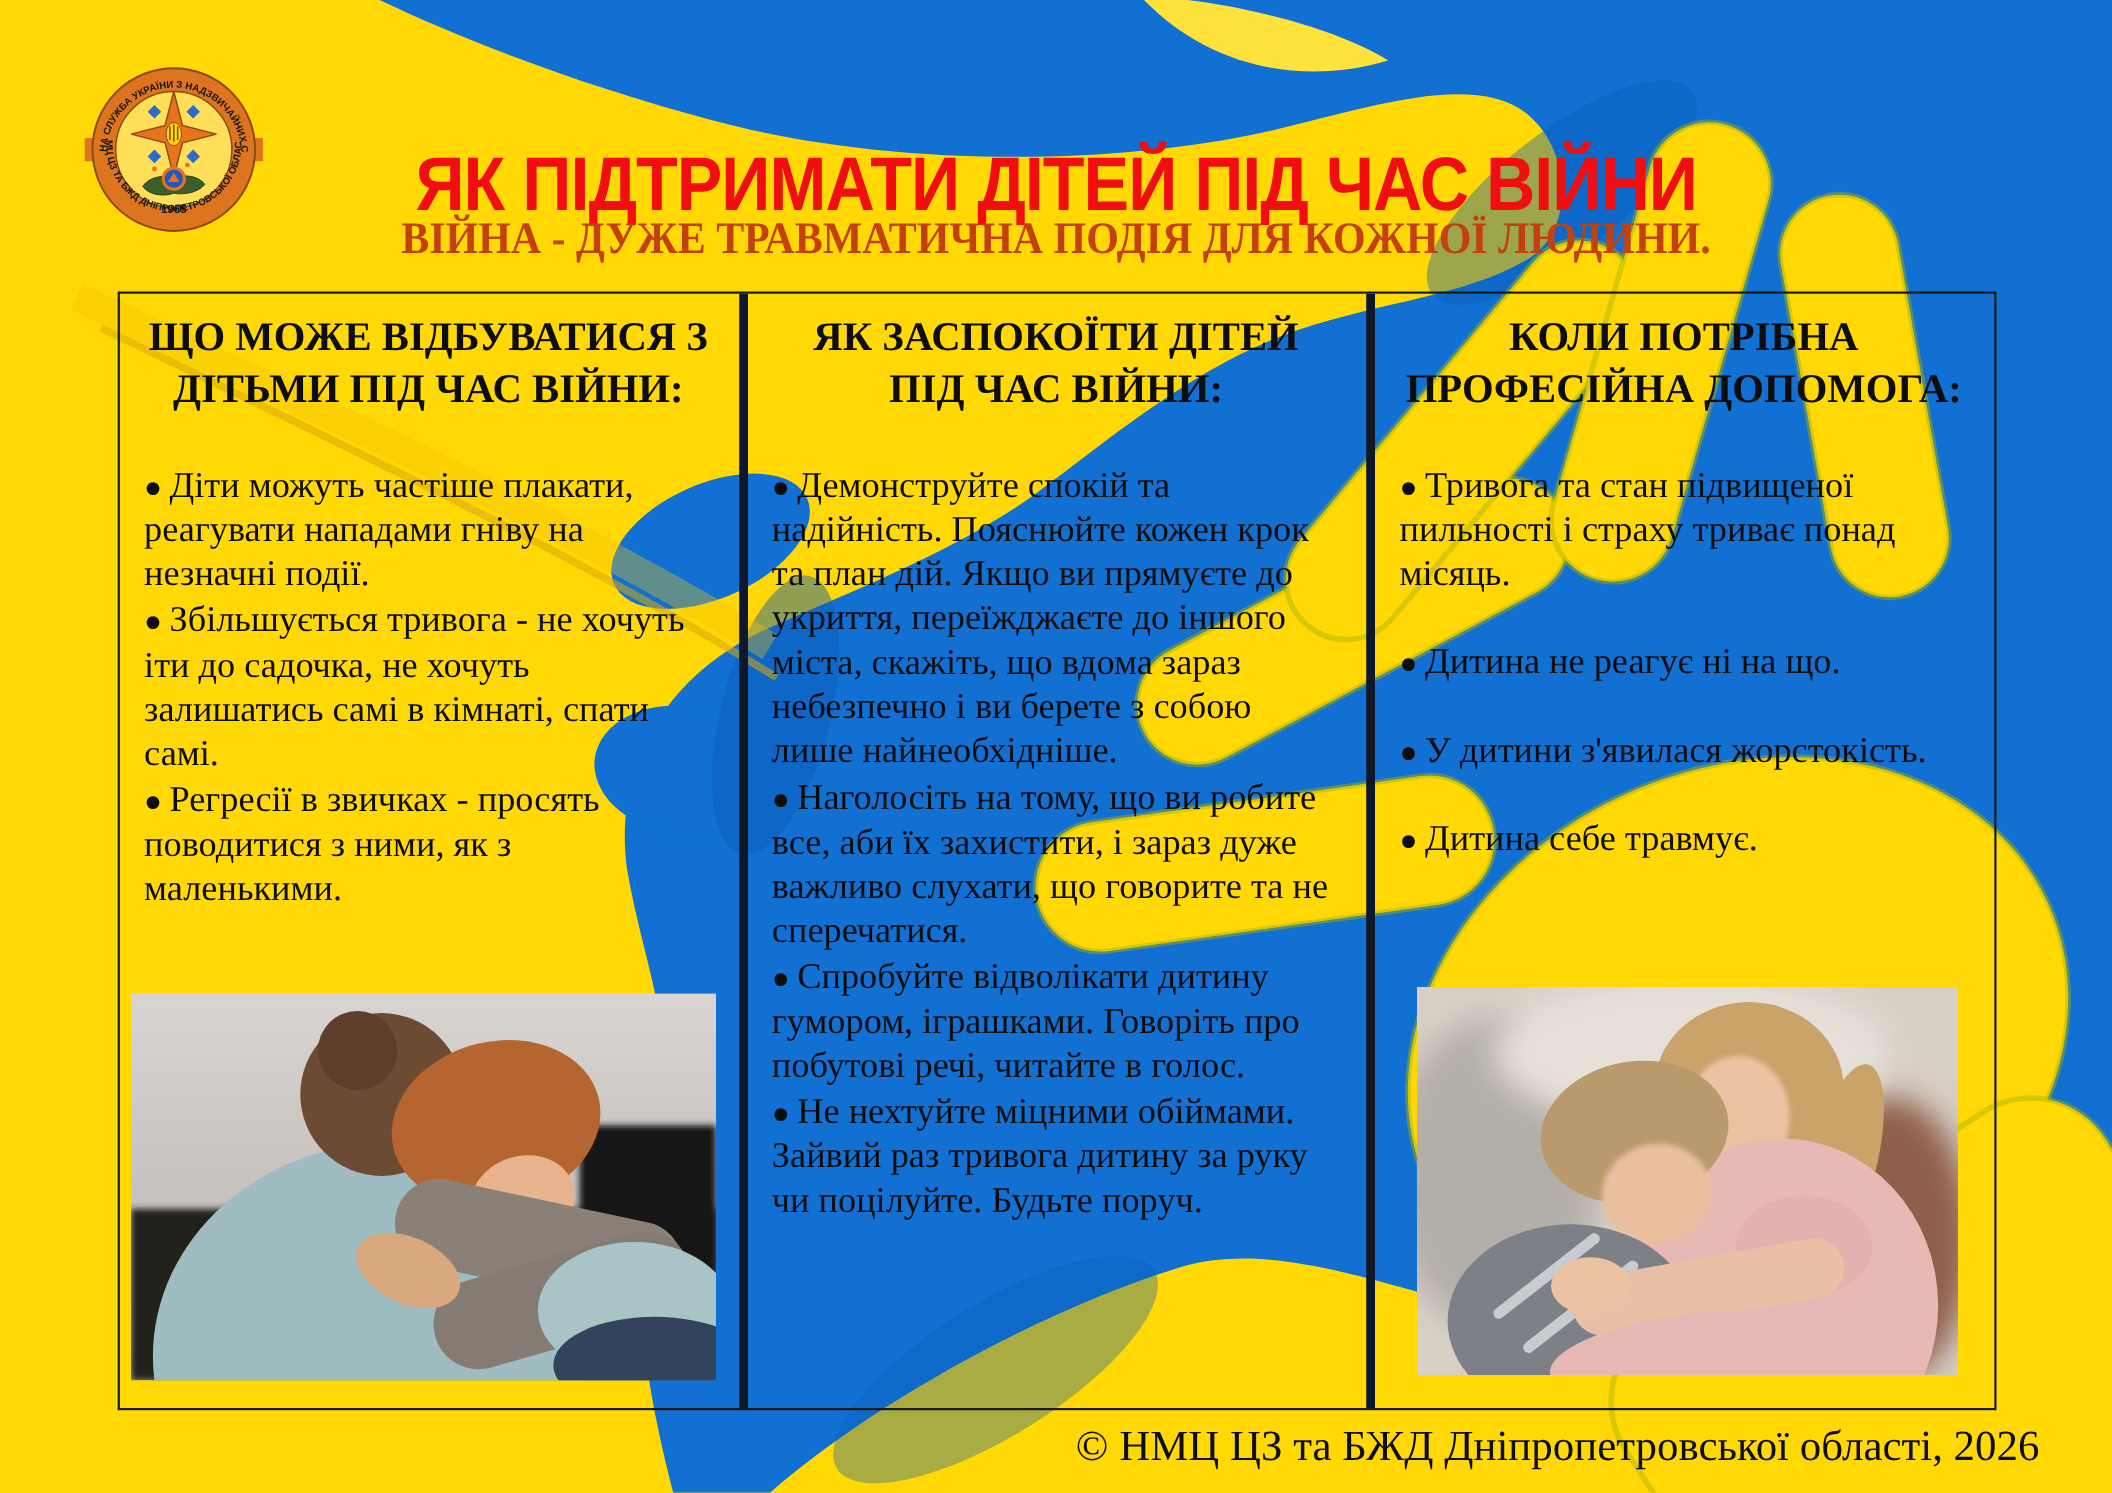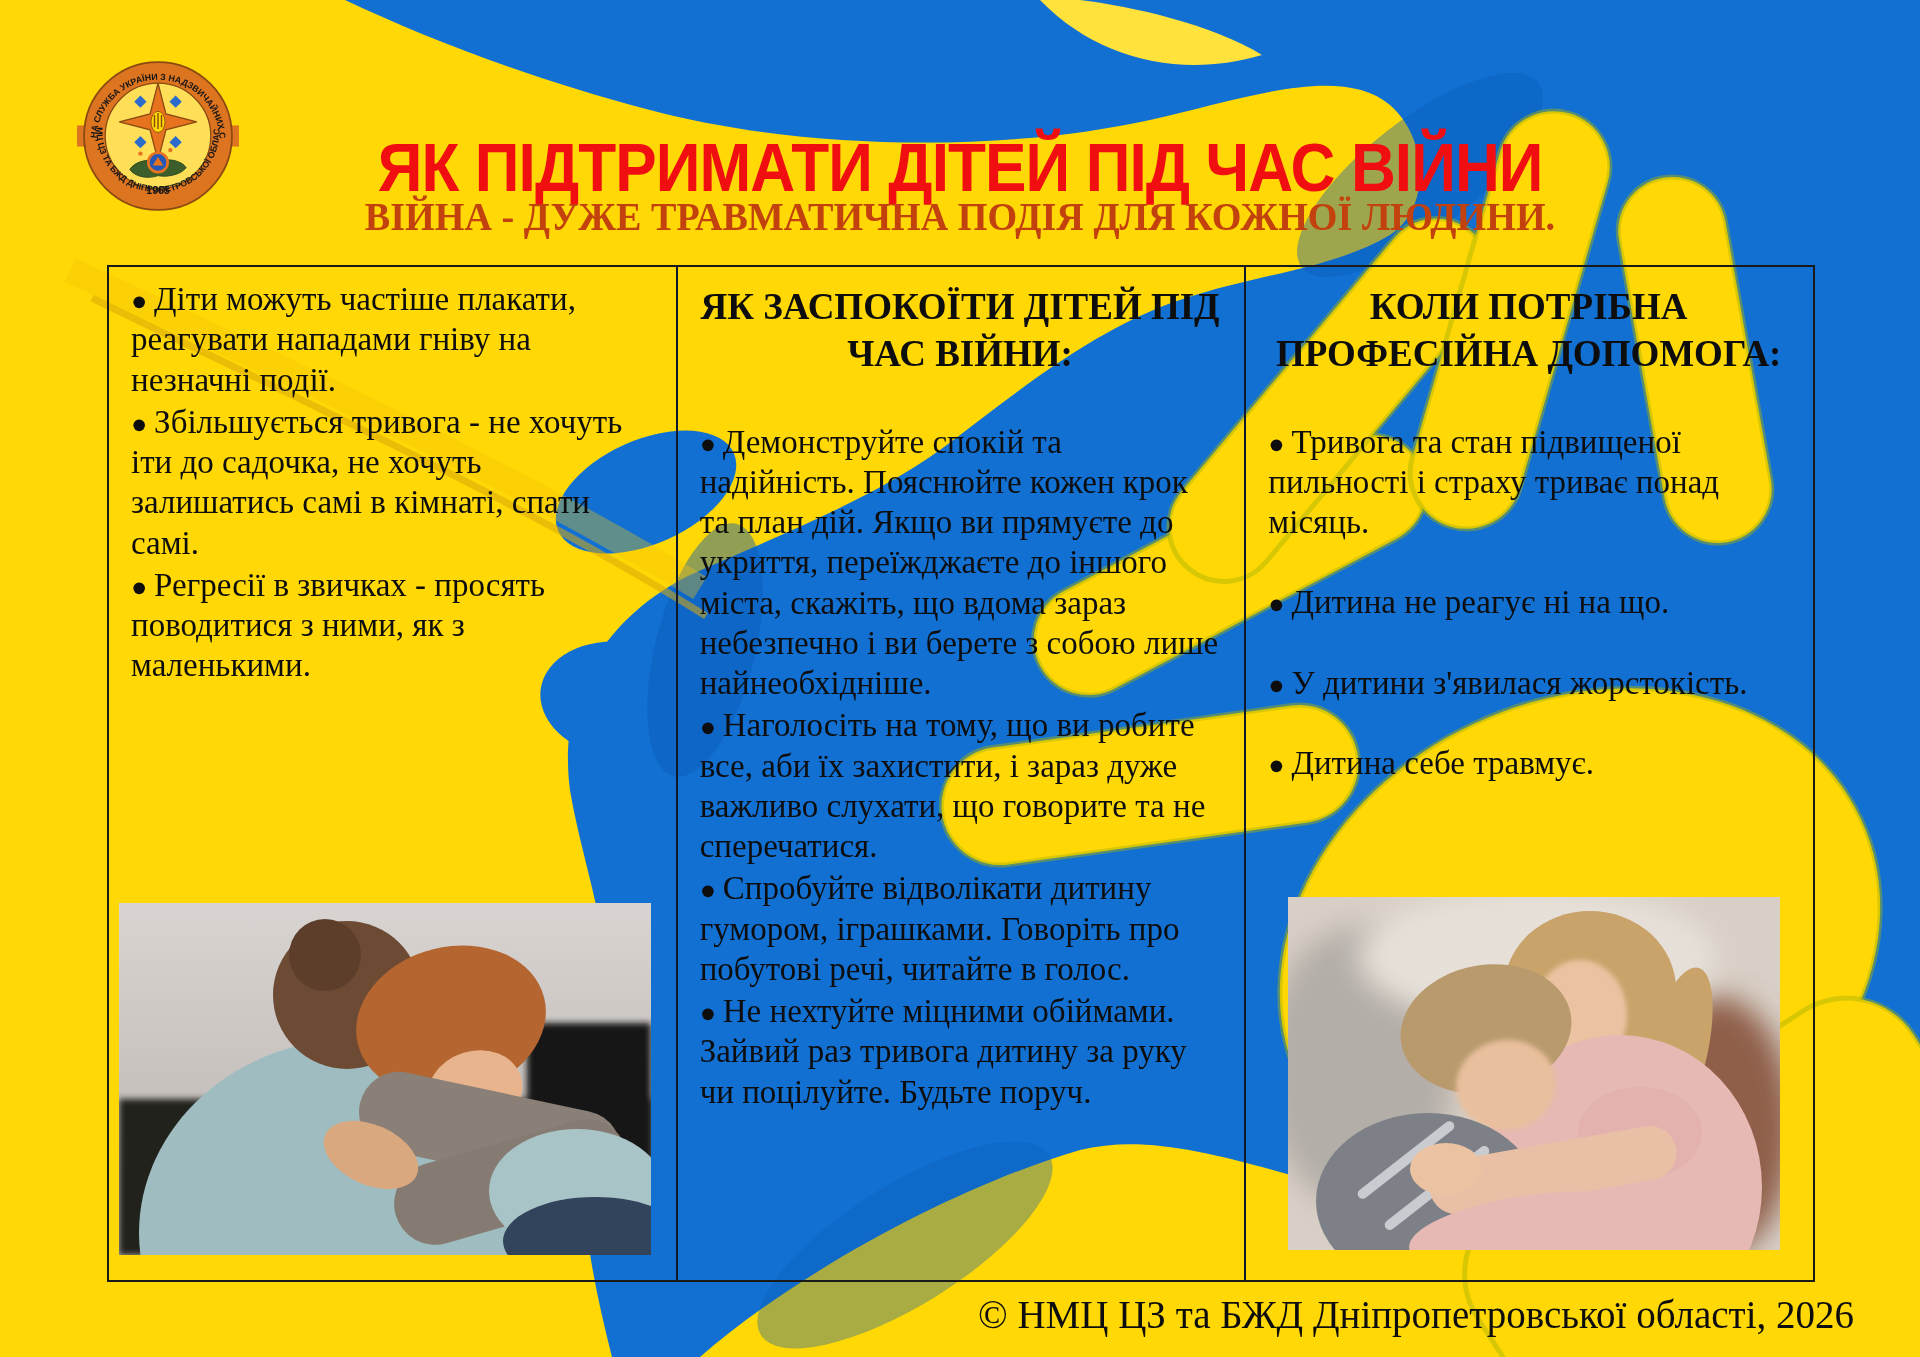--- a/index.html
+++ b/index.html
@@ -26,21 +26,21 @@
     font-family:"Liberation Serif", serif;font-weight:bold;
     font-size:41px;white-space:nowrap;
   }
   .subtitle .squeeze{display:inline-block;transform:scaleX(.93);transform-origin:50% 50%;}
   
   .grid{
     position:absolute;left:107px;top:265px;width:1708px;height:1017px;z-index:2;
     border:2px solid #1a1a1a;display:flex;box-sizing:border-box;
   }
   .col{flex:1 1 0;box-sizing:border-box;padding:12px 24px 0 22px;position:relative;}
-  .col + .col{border-left:2px solid #0f172a;}
+  .col + .col{border-left:8px solid #0f172a;}
   .col h2{
     margin:4px 0 44px 0;text-align:center;color:#0d0d0d;
     font-size:37px;line-height:1.28;font-weight:bold;
   }
   .col ul{list-style:none;margin:0;padding:0;color:#0d0d0d;font-size:33px;line-height:1.22;}
   .col li{margin:0 0 2px 0;}
   .col li::before{content:"\25CF\00A0 ";font-size:0.82em;}
   .col.spaced li{margin-bottom:40px;}
   
   .photo{position:absolute;z-index:4;margin:0;overflow:hidden;}
@@ -135,20 +135,21 @@
   </g>
   <text y="66" text-anchor="middle" font-family="Liberation Sans, sans-serif" font-size="12" font-weight="bold" fill="#151515">1965</text>
 </svg>
 
 <h1 class="title"><span class="squeeze">ЯК ПІДТРИМАТИ ДІТЕЙ ПІД ЧАС ВІЙНИ</span></h1>
 <div class="subtitle"><span class="squeeze">ВІЙНА - ДУЖЕ ТРАВМАТИЧНА ПОДІЯ ДЛЯ КОЖНОЇ ЛЮДИНИ.</span></div>
 
 <div class="grid">
 
   <section class="col">
+    <h2>ЩО МОЖЕ ВІДБУВАТИСЯ З ДІТЬМИ ПІД ЧАС ВІЙНИ:</h2>
     <ul>
       <li>Діти можуть частіше плакати, реагувати нападами гніву на незначні події.</li>
       <li>Збільшується тривога - не хочуть іти до садочка, не хочуть залишатись самі в кімнаті, спати самі.</li>
       <li>Регресії в звичках - просять поводитися з ними, як з маленькими.</li>
     </ul>
   </section>
 
   <section class="col">
     <h2>ЯК ЗАСПОКОЇТИ ДІТЕЙ ПІД ЧАС ВІЙНИ:</h2>
     <ul>

